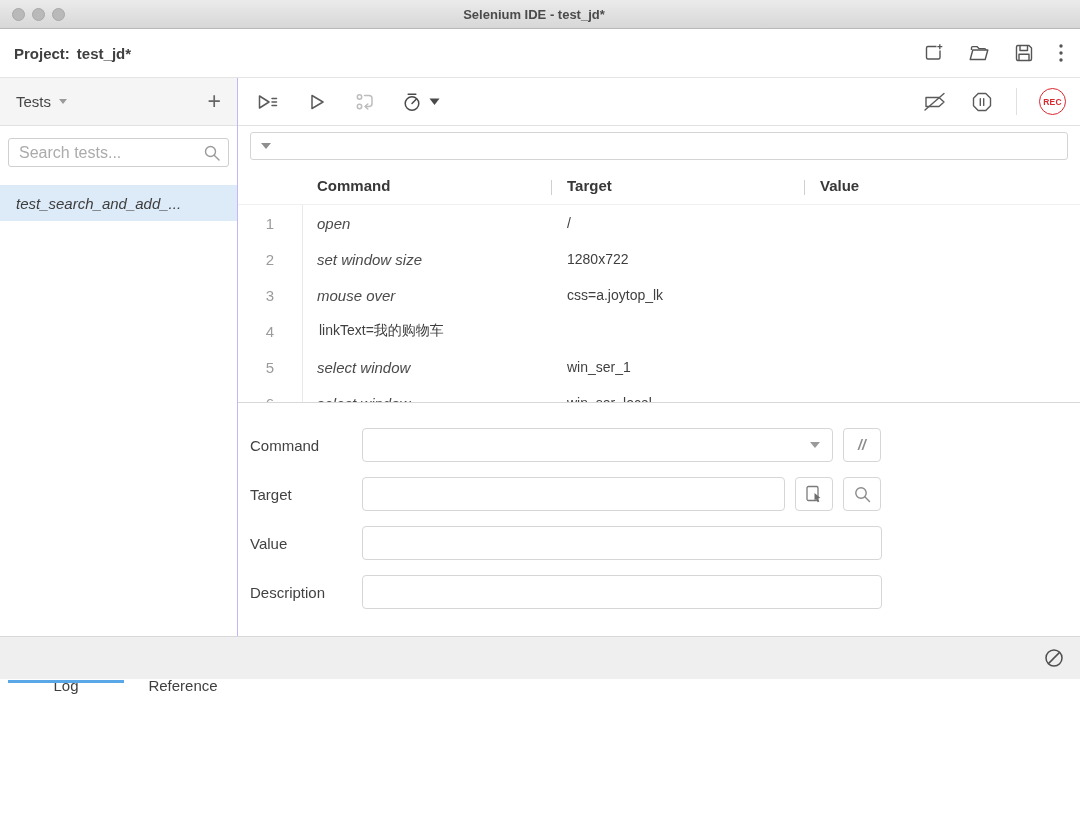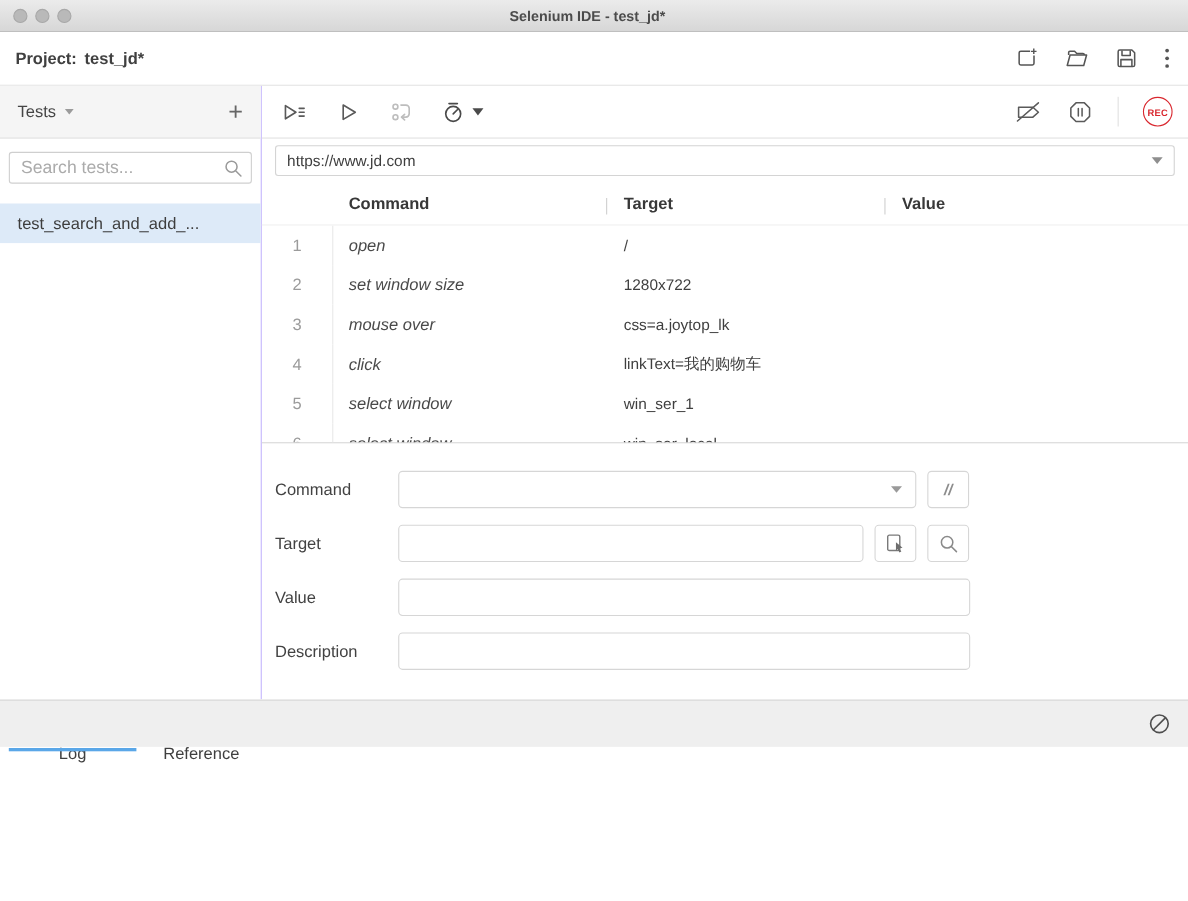--- a/index.html
+++ b/index.html
@@ -49,21 +49,21 @@
     border-top:5px solid #9b9b9b; margin-left:8px; display:inline-block;
   }
   .add-test { margin-left:auto; font-size:23px; font-weight:300; color:#666; line-height:1; background:none; border:none; cursor:pointer; }
   .search-wrap { position:relative; margin:12px 8px 0 8px; }
   .search-input {
     width:100%; height:29px; border:1px solid #cfcfcf; border-radius:3px;
     padding:0 30px 0 10px; font-size:16px; color:#444; font-family:"Liberation Sans",sans-serif; outline:none;
   }
   .search-input::placeholder { color:#ababab; }
   .search-wrap svg { position:absolute; right:8px; top:6px; }
-  .test-list { margin-top:18px; }
+  .test-list { margin-top:18px;font-style:italic; }
   .test-item {
     height:36px; display:flex; align-items:center; padding:0 16px;
     background:#ddeaf8; font-size:15px; color:#3d3d3d; cursor:pointer;
     white-space:nowrap; overflow:hidden;
   }
 
   
   .main { flex:1; display:flex; flex-direction:column; min-width:0; }
   .toolbar {
     height:48px; flex:0 0 48px; border-bottom:1px solid #e2e2e2;
@@ -291,21 +291,20 @@
               </svg>
             </span>
           </button>
           <div class="vdiv"></div>
           <button class="rec-btn">REC</button>
         </div>
       </div>
 
       <div class="url-row">
         <div class="url-box">
-          <input class="url-input" type="text" value="https://www.jd.com" style="">
           <span class="caret-down"></span>
         </div>
       </div>
 
       <div class="cmd-header">
         <div class="hc hc-num"></div>
         <div class="hc hc-command">Command</div>
         <div class="hc hc-target">Target</div>
         <div class="hc hc-value">Value</div>
       </div>
@@ -324,21 +323,20 @@
           <div class="rc-value"></div>
         </div>
         <div class="cmd-row">
           <div class="rc-num">3</div>
           <div class="rc-command">mouse over</div>
           <div class="rc-target">css=a.joytop_lk</div>
           <div class="rc-value"></div>
         </div>
         <div class="cmd-row">
           <div class="rc-num">4</div>
-          <div class="rc-command">click</div>
           <div class="rc-target">linkText=我的购物车</div>
           <div class="rc-value"></div>
         </div>
         <div class="cmd-row">
           <div class="rc-num">5</div>
           <div class="rc-command">select window</div>
           <div class="rc-target">win_ser_1</div>
           <div class="rc-value"></div>
         </div>
         <div class="cmd-row">

